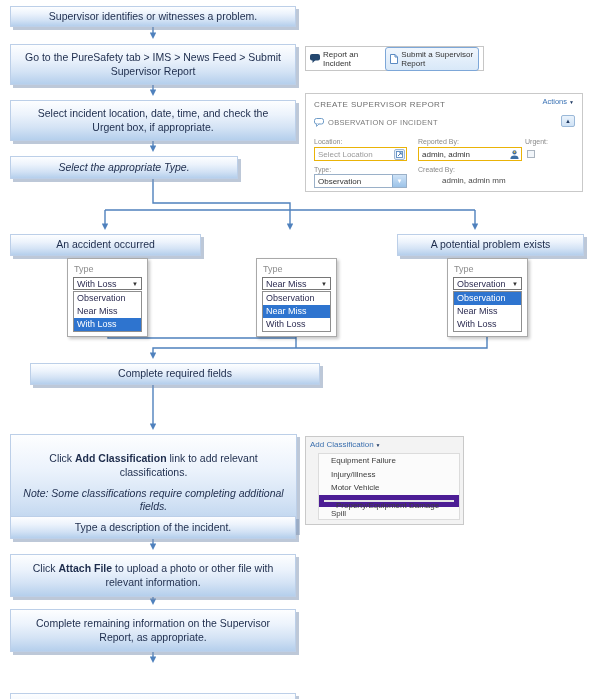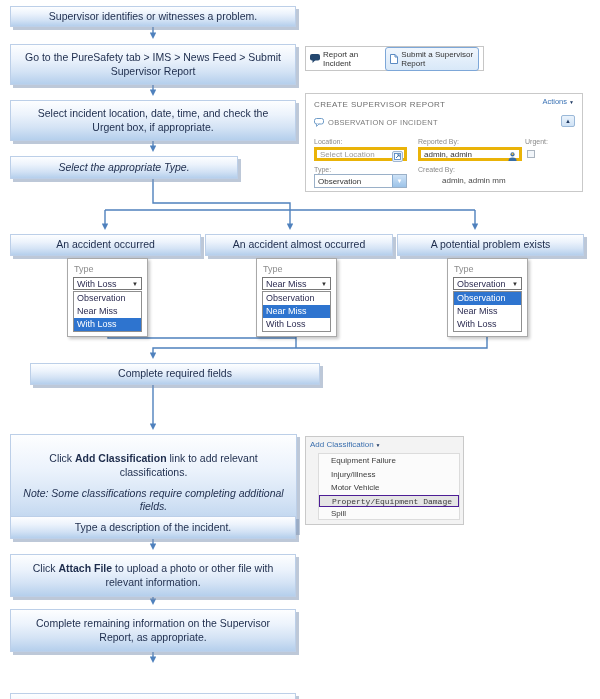--- a/index.html
+++ b/index.html
@@ -45,42 +45,42 @@
         box-sizing:border-box;background:#fff;border:1px solid #c9c9c9;}
   .fp-title{position:absolute;left:8px;top:6px;font-size:8px;color:#6e6e6e;letter-spacing:.4px;}
   .fp-actions{position:absolute;right:8px;top:3px;font-size:7.5px;color:#3b73b5;display:flex;align-items:center;gap:2px;}
   .fp-actions .dn{font-size:5px;color:#1f3a63;}
   .fp-collapse{position:absolute;right:7px;top:21px;width:12px;height:10px;border:1px solid #9ab8d8;
         border-radius:2px;background:linear-gradient(180deg,#eaf3fc,#cfe2f5);
         display:flex;align-items:center;justify-content:center;font-size:6px;color:#1f3a63;line-height:1;}
   .fp-section{position:absolute;left:8px;top:24px;display:flex;align-items:center;gap:4px;
         font-size:7.5px;color:#7a7a7a;letter-spacing:.3px;}
   .fp-label{position:absolute;font-size:7px;color:#8a8a8a;}
-  .fp-input{position:absolute;box-sizing:border-box;height:14px;border:3px solid #eab308;background:#fff;
+  .fp-input{position:absolute;box-sizing:border-box;height:14px;border:1px solid #eab308;background:#fff;
         font-size:8px;display:flex;align-items:center;padding:0 3px;color:#333;}
   .fp-input .ph{color:#9a9a9a;}
   .fp-input .icon-right{position:absolute;right:1px;top:1px;}
   .fp-checkbox{position:absolute;width:8px;height:8px;border:1px solid #aab4bf;background:#f2f6fa;box-sizing:border-box;}
   .fp-select{position:absolute;box-sizing:border-box;height:14px;border:1px solid #9ab0c8;background:#fff;
         font-size:8px;color:#333;display:flex;align-items:center;padding:0 0 0 3px;}
   .fp-select .sel-caret{margin-left:auto;width:13px;height:12px;border-left:1px solid #8aaed2;
         background:linear-gradient(180deg,#cfe3f7,#9cc3e8);display:flex;align-items:center;justify-content:center;
         color:#fff;font-size:6px;}
   .fp-value{position:absolute;font-size:8px;color:#4a4a4a;padding-left:24px;}
 
   
   #classification-panel{position:absolute;left:305px;top:436px;width:159px;height:89px;
         box-sizing:border-box;background:#f3f3f3;border:1px solid #c9c9c9;}
   #classification-link{position:absolute;left:4px;top:3px;font-size:8px;color:#3b6fae;
         display:flex;align-items:center;gap:2px;}
   #classification-link .dn{font-size:5px;color:#1f3a63;}
   #classification-menu{position:absolute;left:12px;top:16px;right:3px;bottom:4px;
         background:#fbfbfb;border:1px solid #dcdcdc;box-sizing:border-box;}
   .cls-item{height:13.5px;line-height:13.5px;padding-left:12px;font-size:8px;color:#3c3c3c;white-space:nowrap;}
-  .cls-item.hl{background:#e5e5e5;border:1px solid #4c1d95;height:12px;line-height:12px;box-sizing:border-box;font-family:Liberation Mono, monospace;}
+  .cls-item.hl{background:#e5e5e5;border:5px solid #4c1d95;height:12px;line-height:12px;box-sizing:border-box;}
 
   .icon{display:inline-block;line-height:0;}
 </style>
 </head>
 <body>
 
 <div id="canvas">
 
   <svg id="connectors" viewBox="0 0 600 699" xmlns="http://www.w3.org/2000/svg">
     <defs>
@@ -120,23 +120,20 @@
     <span>Select incident location, date, time, and check the Urgent box, if appropriate.</span>
   </div>
 
   <div class="fbox" style="left:10px;top:156px;width:228px;height:23px;font-style:italic;">
     <span>Select the appropriate Type.</span>
   </div>
 
   <div class="fbox" style="left:10px;top:234px;width:191px;height:22px;">
     <span>An accident occurred</span>
   </div>
-  <div class="fbox" style="left:205px;top:234px;width:188px;height:22px;">
-    <span>An accident almost occurred</span>
-  </div>
   <div class="fbox" style="left:397px;top:234px;width:187px;height:22px;">
     <span>A potential problem exists</span>
   </div>
 
   <div class="type-panel" style="left:67px;top:258px;">
     <div class="type-label">Type</div>
     <div class="type-select">
       <span>With Loss</span>
       <span class="type-caret">▼</span>
     </div>

